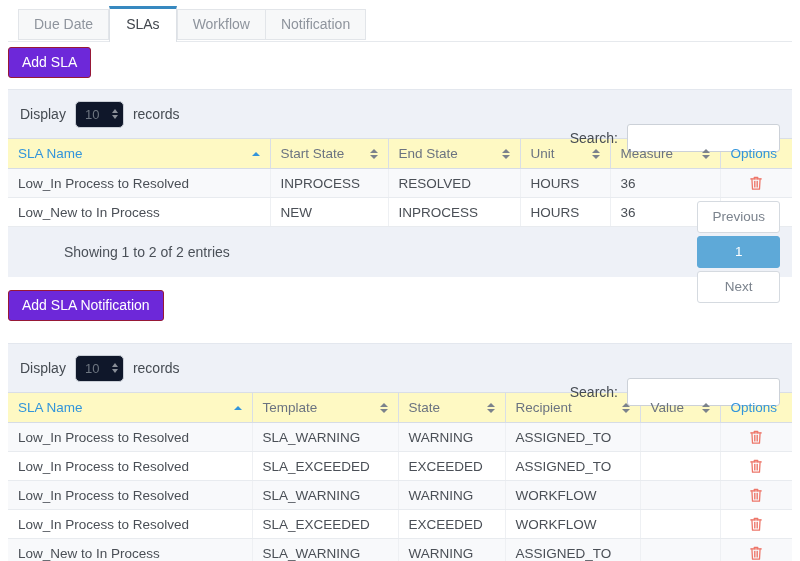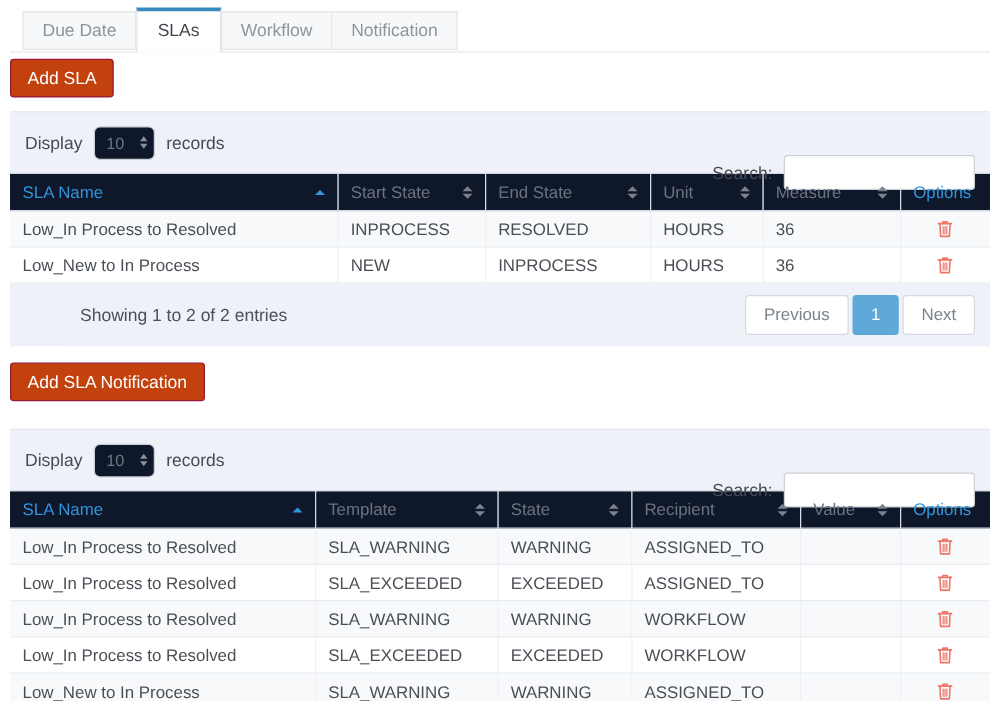--- a/index.html
+++ b/index.html
@@ -16,21 +16,21 @@
     padding:7px 16px 10px; margin-bottom:-1px; position:relative; z-index:2;
   }
   .tab:not(.active) {
     background:#f7f8f9; color:#8e949d;
     border:1px solid #e2e5e9; padding:6px 15px 7px; margin-bottom:1px;
   }
   .tab:not(.active) + .tab:not(.active) { border-left:none; }
 
   
   .btn-crimson {
-    display:inline-block; background:#c2410c; border:1px solid #971836; color:#fff;
+    display:inline-block; background:#6d28d9; border:1px solid #971836; color:#fff;
     font-size:14px; font-family:inherit; padding:7px 13px; border-radius:3px; cursor:pointer; line-height:15px;
   }
   .btn-row1 { margin:5px 0 11px 0; }
   .btn-row2 { margin:13px 0 22px 0; }
 
   
   .dt-wrapper { background:#eef1f7; border-top:1px solid #e3e7ee; }
   .dt-topbar { height:48px; display:flex; align-items:center; justify-content:space-between; padding:0 12px;gap:11px; }
   .display-ctrl { display:flex; align-items:center; gap:9px; font-size:14px; color:#454b52; }
   .select-box {
@@ -41,21 +41,21 @@
   .stepper { display:flex; flex-direction:column; gap:2px; }
   .stepper i { display:block; width:0; height:0; border-left:3.5px solid transparent; border-right:3.5px solid transparent; }
   .stepper i.up { border-bottom:4px solid #8a8f98; }
   .stepper i.down { border-top:4px solid #8a8f98; }
   .search-ctrl { display:flex; align-items:center; gap:9px; font-size:14px; color:#454b52;margin-top:47px; }
   .search-input { width:153px; height:28px; border:1px solid #ccd1d8; border-radius:3px; background:#fff; outline:none; font-family:inherit; font-size:13px; padding:0 6px; }
 
   
   table { width:100%; border-collapse:collapse; table-layout:fixed; background:#fff; }
   thead th {
-    background:#0f172a; height:30px; padding:0 10px; text-align:left;
+    background:#fef9c3; height:30px; padding:0 10px; text-align:left;
     font-weight:normal; font-size:13.5px; color:#6b7380;
     border-top:1px solid #d9dee7; border-bottom:1px solid #d6dce5; border-right:1px solid #d9dee6;
   }
   thead th:last-child { border-right:none; }
   .th-inner { display:flex; align-items:center; justify-content:space-between; }
   th.sorted .th-label, th.options .th-label { color:#3295db; }
   th.options .th-inner { justify-content:flex-start; }
   tbody td {
     height:29px; padding:0 10px; font-size:13.5px; color:#4a4f56;
     border-bottom:1px solid #e8ebef; border-right:1px solid #eef0f3; overflow:hidden; white-space:nowrap;
@@ -80,21 +80,21 @@
   .tri.up { border-bottom:4.5px solid #7b828c; }
   .tri.down { border-top:4.5px solid #7b828c; }
   .tri.up.asc { border-bottom-color:#3295db; }
 
   
   .delete-btn { background:none; border:none; cursor:pointer; padding:2px; line-height:0; }
   .delete-btn svg { width:14px; height:16px; stroke:#ed7669; }
 
   
   .dt-footbar { height:50px; display:flex; align-items:center; justify-content:space-between; padding:0 12px; background:#eef1f7; font-size:14px; color:#4a5058;margin-left:44px; }
-  .pagination { display:flex; gap:3px; }
+  .pagination { display:flex; gap:3px;flex-direction:column; }
   .page-btn {
     background:#fff; border:1px solid #d5dae0; border-radius:3px; cursor:pointer;
     padding:8px 14px; font-size:13.5px; font-family:inherit; color:#7b838d; line-height:14px;
   }
   .page-btn.active { background:#5ea9d8; border-color:#5ea9d8; color:#fff; padding:8px 14px; }
 </style>
 </head>
 <body>
 
 <div class="page">

